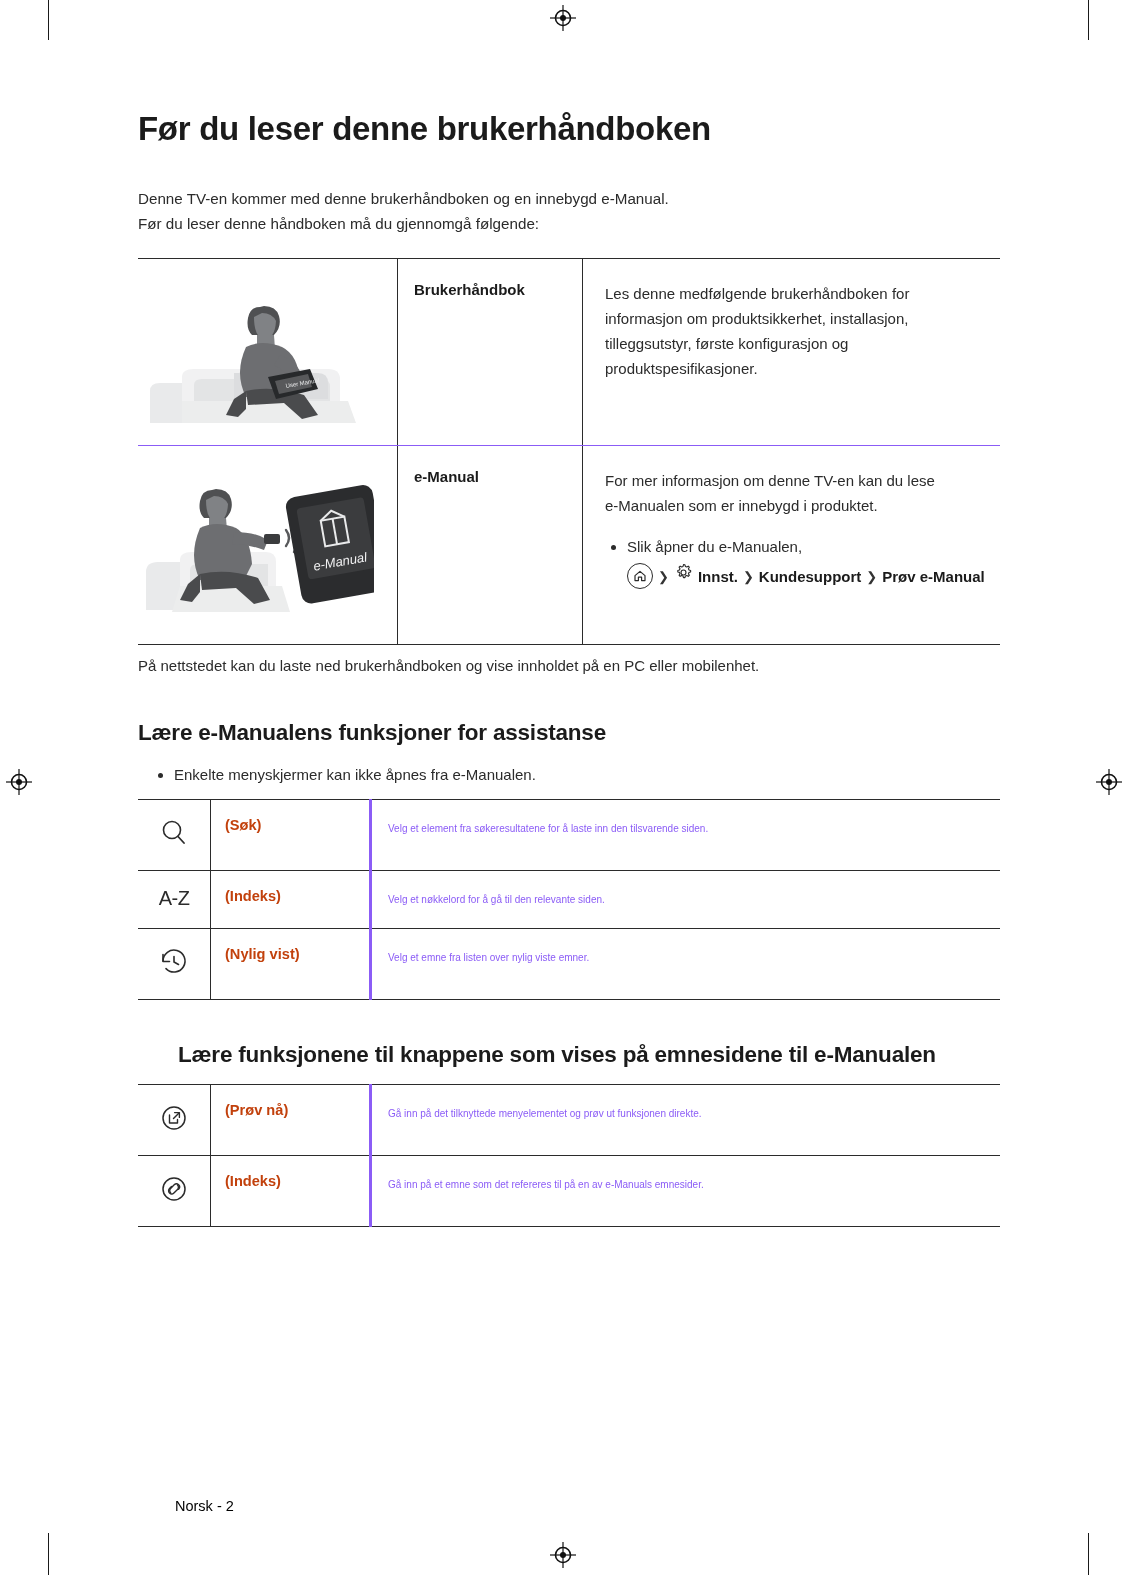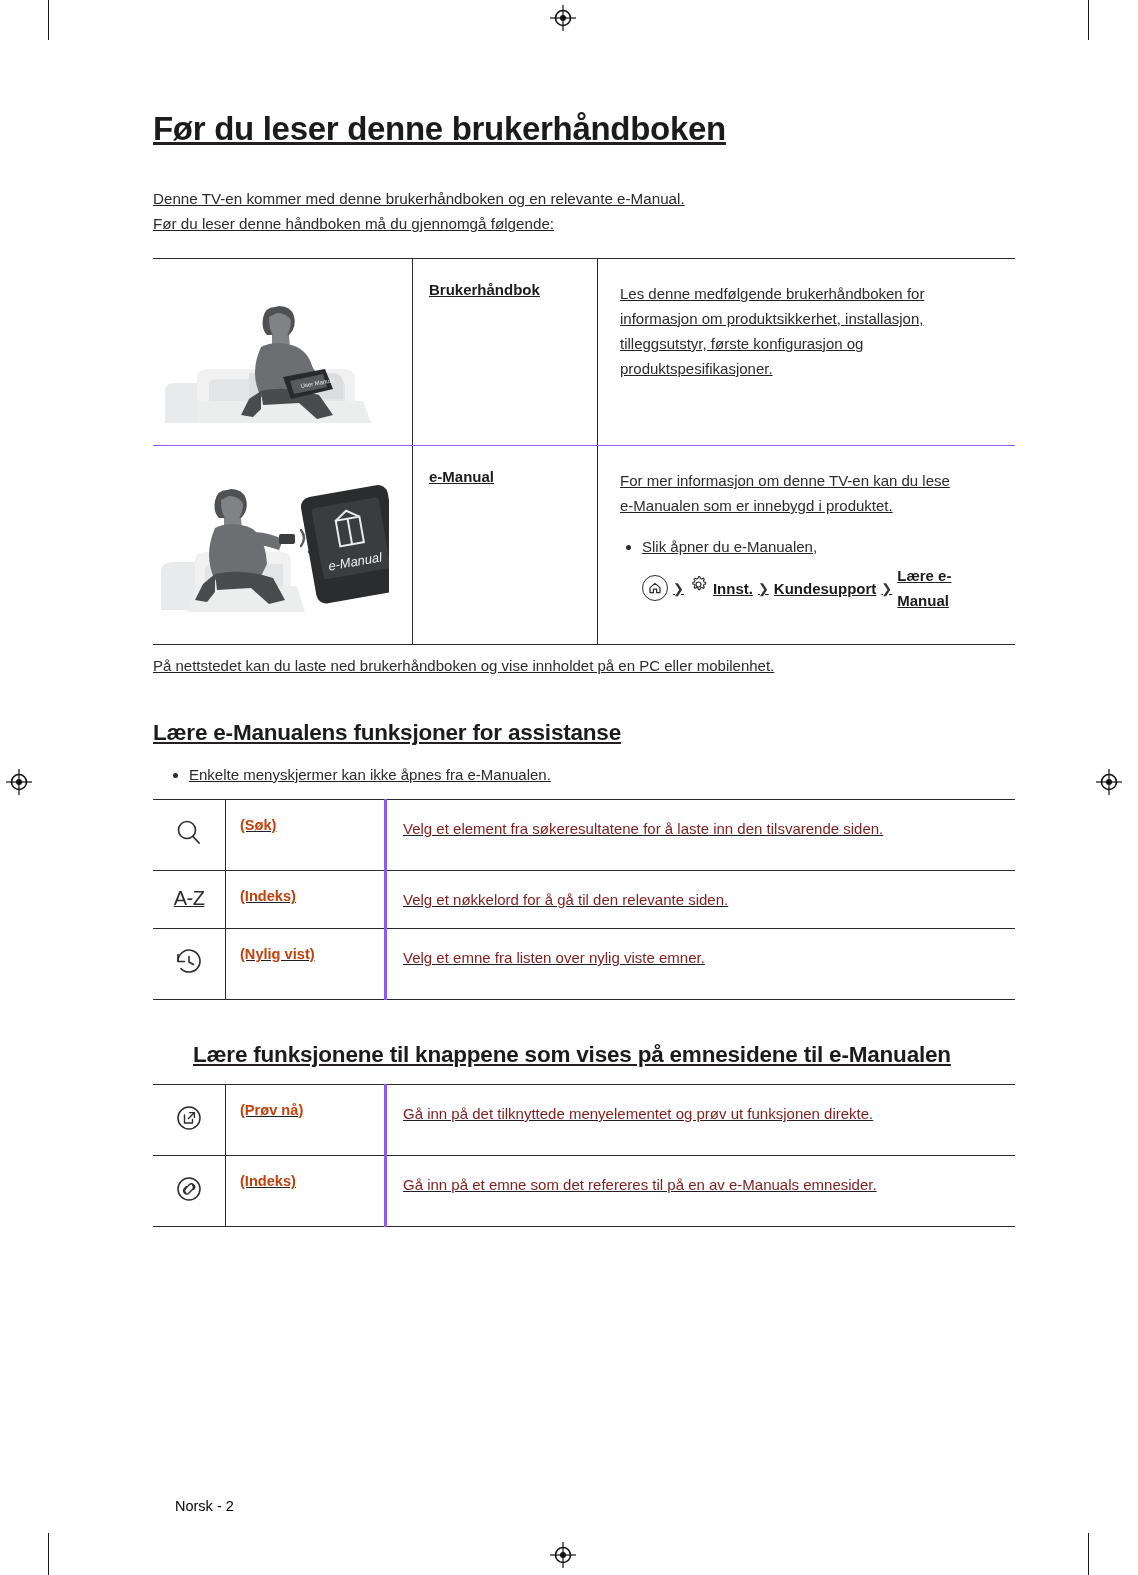--- a/index.html
+++ b/index.html
@@ -25,24 +25,23 @@
   .reg-mark svg { display: block; }
 
   .crop-line {
     position: absolute;
     background: #1a1a1a;
   }
 
   
   .page {
     position: absolute;
-    left: 153px;
+    left: 138px;
     top: 110px;
     width: 862px;
-    text-decoration: underline;
   }
 
   h1.doc-title {
     font-size: 33px;
     font-weight: bold;
     letter-spacing: -0.3px;
     margin: 0 0 38px 0;
     color: #1b1b1b;
   }
 
@@ -159,23 +158,23 @@
   .t-icons td.c-name {
     width: 138px;
     border-right: 3px solid #8b5cf6;
     padding: 17px 6px 16px 14px;
     font-size: 14.6px;
     font-weight: bold;
     color: #c2410c;
   }
   .t-icons td.c-text {
     padding: 17px 10px 16px 16px;
-    font-size: 15px;
+    font-size: 10px;
     line-height: 24px;
-    color: #7f1d1d;
+    color: #8b5cf6;
   }
   .az-label {
     font-size: 20px;
     letter-spacing: -0.5px;
     color: #2b2b2b;
     font-family: "Liberation Sans", sans-serif;
   }
 
   .footer {
     position: absolute;
@@ -228,21 +227,21 @@
 <div class="crop-line" style="left:48px; top:0; width:1.3px; height:40px;"></div>
 <div class="crop-line" style="left:1088px; top:0; width:1.3px; height:40px;"></div>
 <div class="crop-line" style="left:48px; top:1533px; width:1.3px; height:42px;"></div>
 <div class="crop-line" style="left:1088px; top:1533px; width:1.3px; height:42px;"></div>
 
 <div class="page">
 
   <h1 class="doc-title">Før du leser denne brukerhåndboken</h1>
 
   <p class="intro">
-    <span>Denne TV-en kommer med denne brukerhåndboken og en relevante e-Manual.</span>
+    <span>Denne TV-en kommer med denne brukerhåndboken og en innebygd e-Manual.</span>
     <span>Før du leser denne håndboken må du gjennomgå følgende:</span>
   </p>
 
   <table class="doc-table t-main">
     <tbody>
         <tr class="row-top">
       <td class="cell-img">
         <svg class="illus" width="228" height="158" viewBox="0 0 228 158">
 
           <path d="M8 150 L8 118 Q8 110 18 110 L44 110 L44 150 Z" fill="#e9eaeb"></path>
@@ -319,21 +318,21 @@
               <span>
                 <svg width="19" height="19" viewBox="0 0 20 20">
                   <path d="M10 1.6 l1.5 .3 .5 1.7 1.4 .6 1.6-.9 1.1 1.1 -.9 1.6 .6 1.4 1.7 .5 0 1.5 -1.7 .5 -.6 1.4 .9 1.6 -1.1 1.1 -1.6-.9 -1.4 .6 -.5 1.7 -1.5 0 -.5-1.7 -1.4-.6 -1.6 .9 -1.1-1.1 .9-1.6 -.6-1.4 -1.7-.5 0-1.5 1.7-.5 .6-1.4 -.9-1.6 1.1-1.1 1.6 .9 1.4-.6 .5-1.7 Z" fill="none" stroke="#2b2b2b" stroke-width="1.2" stroke-linejoin="round"></path>
                   <circle cx="10" cy="10" r="2.6" fill="none" stroke="#2b2b2b" stroke-width="1.2"></circle>
                 </svg>
               </span>
               <span>Innst.</span>
               <span class="sep">❯</span>
               <span>Kundesupport</span>
               <span class="sep">❯</span>
-              <span>Lære e-Manual</span>
+              <span>Prøv e-Manual</span>
             </div>
           </li>
         </ul>
       </td>
     </tr>
   </tbody>
     </table>
 
   <p class="after-table">På nettstedet kan du laste ned brukerhåndboken og vise innholdet på en PC eller mobilenhet.</p>
 

